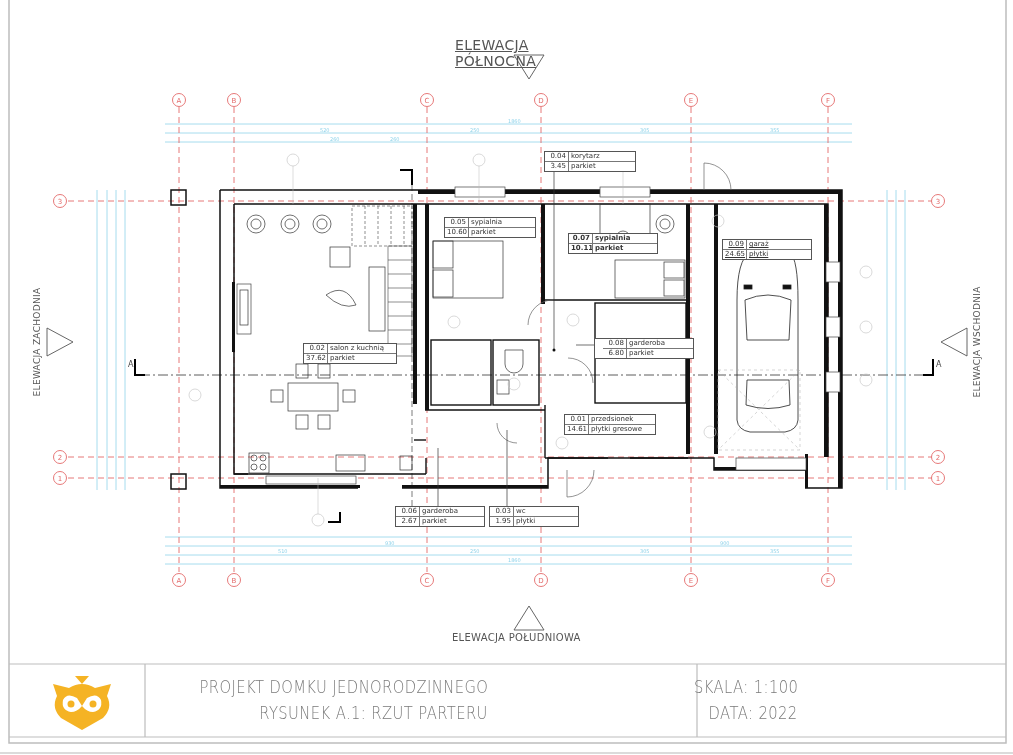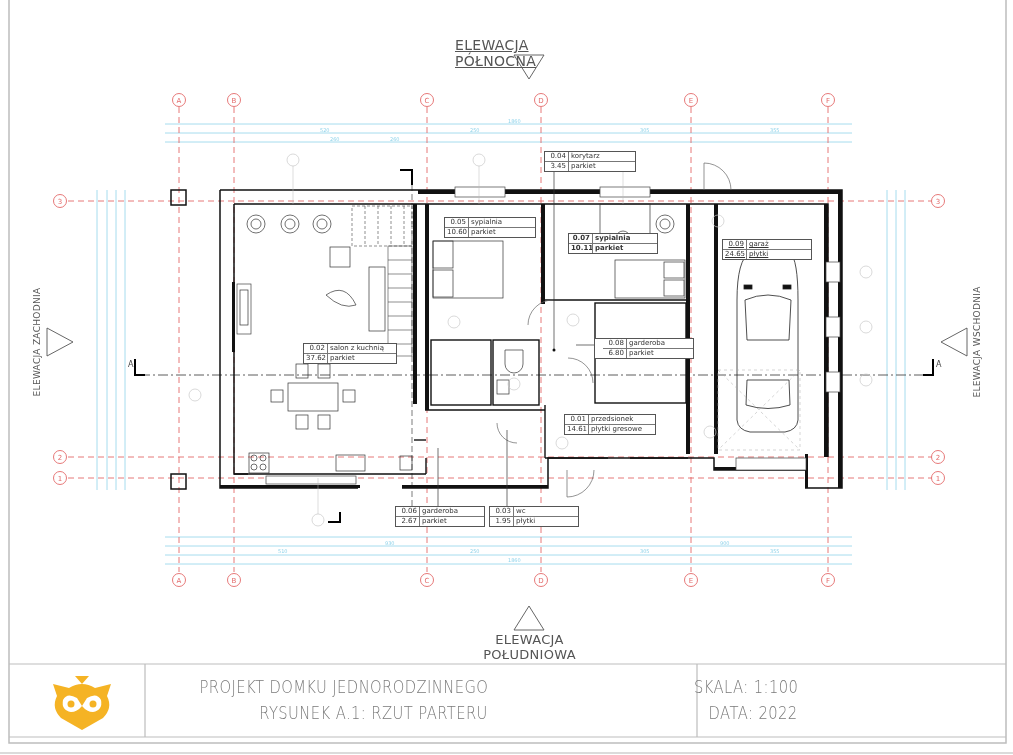--- a/index.html
+++ b/index.html
@@ -302,21 +302,21 @@
   <g stroke="#bdbdbd" stroke-width="1.2" fill="none">
     <line x1="9" y1="664" x2="1006" y2="664"></line>
     <line x1="9" y1="737" x2="1006" y2="737"></line>
     <line x1="145" y1="664" x2="145" y2="737"></line>
     <line x1="697" y1="664" x2="697" y2="737"></line>
   </g>
 </svg>
 </div>
 
 <div style="position:absolute;left:455px;top:37px;width:150px;text-align:left;font-size:14px;color:#555;letter-spacing:0.3px;text-decoration:underline;">ELEWACJA PÓŁNOCNA</div>
-<div style="position:absolute;left:452px;top:632px;width:155px;text-align:center;font-size:13px;color:#555;letter-spacing:0.3px;">ELEWACJA POŁUDNIOWA</div>
+<div style="position:absolute;left:452px;top:632px;width:155px;text-align:left;font-size:10px;color:#555;letter-spacing:0.3px;">ELEWACJA POŁUDNIOWA</div>
 <div style="position:absolute;left:-28px;top:337px;width:130px;text-align:center;font-size:9px;color:#555;transform:rotate(-90deg);letter-spacing:0.3px;">ELEWACJA ZACHODNIA</div>
 <div style="position:absolute;left:912px;top:337px;width:130px;text-align:center;font-size:9px;color:#555;transform:rotate(-90deg);letter-spacing:0.3px;">ELEWACJA WSCHODNIA</div>
 
 <style>
   .room-tag { position:absolute; border:1px solid #555; background:#fff; font-size:7px; color:#333; line-height:9px; display:grid; grid-template-columns:24px 1fr; }
   .room-tag span { padding:0 2px; border-bottom:1px solid #777; white-space:nowrap; overflow:hidden; }
   .room-tag span:nth-child(odd) { border-right:1px solid #777; text-align:right; }
   .room-tag span:nth-last-child(-n+2) { border-bottom:none; }
 </style>
 

